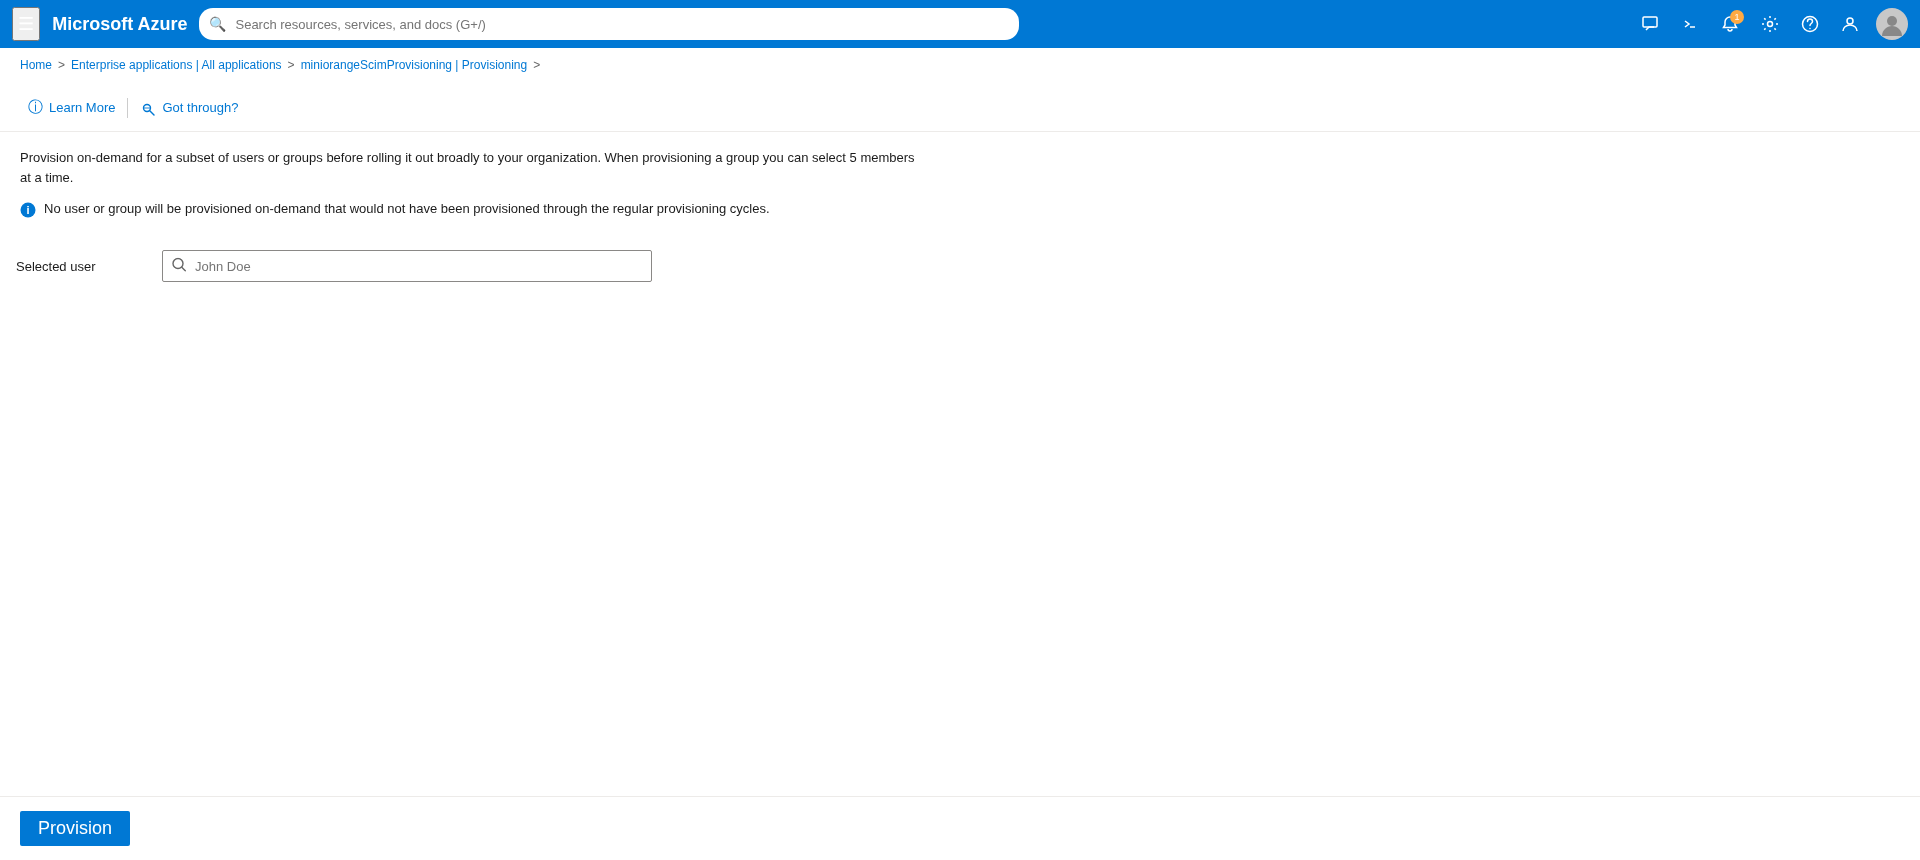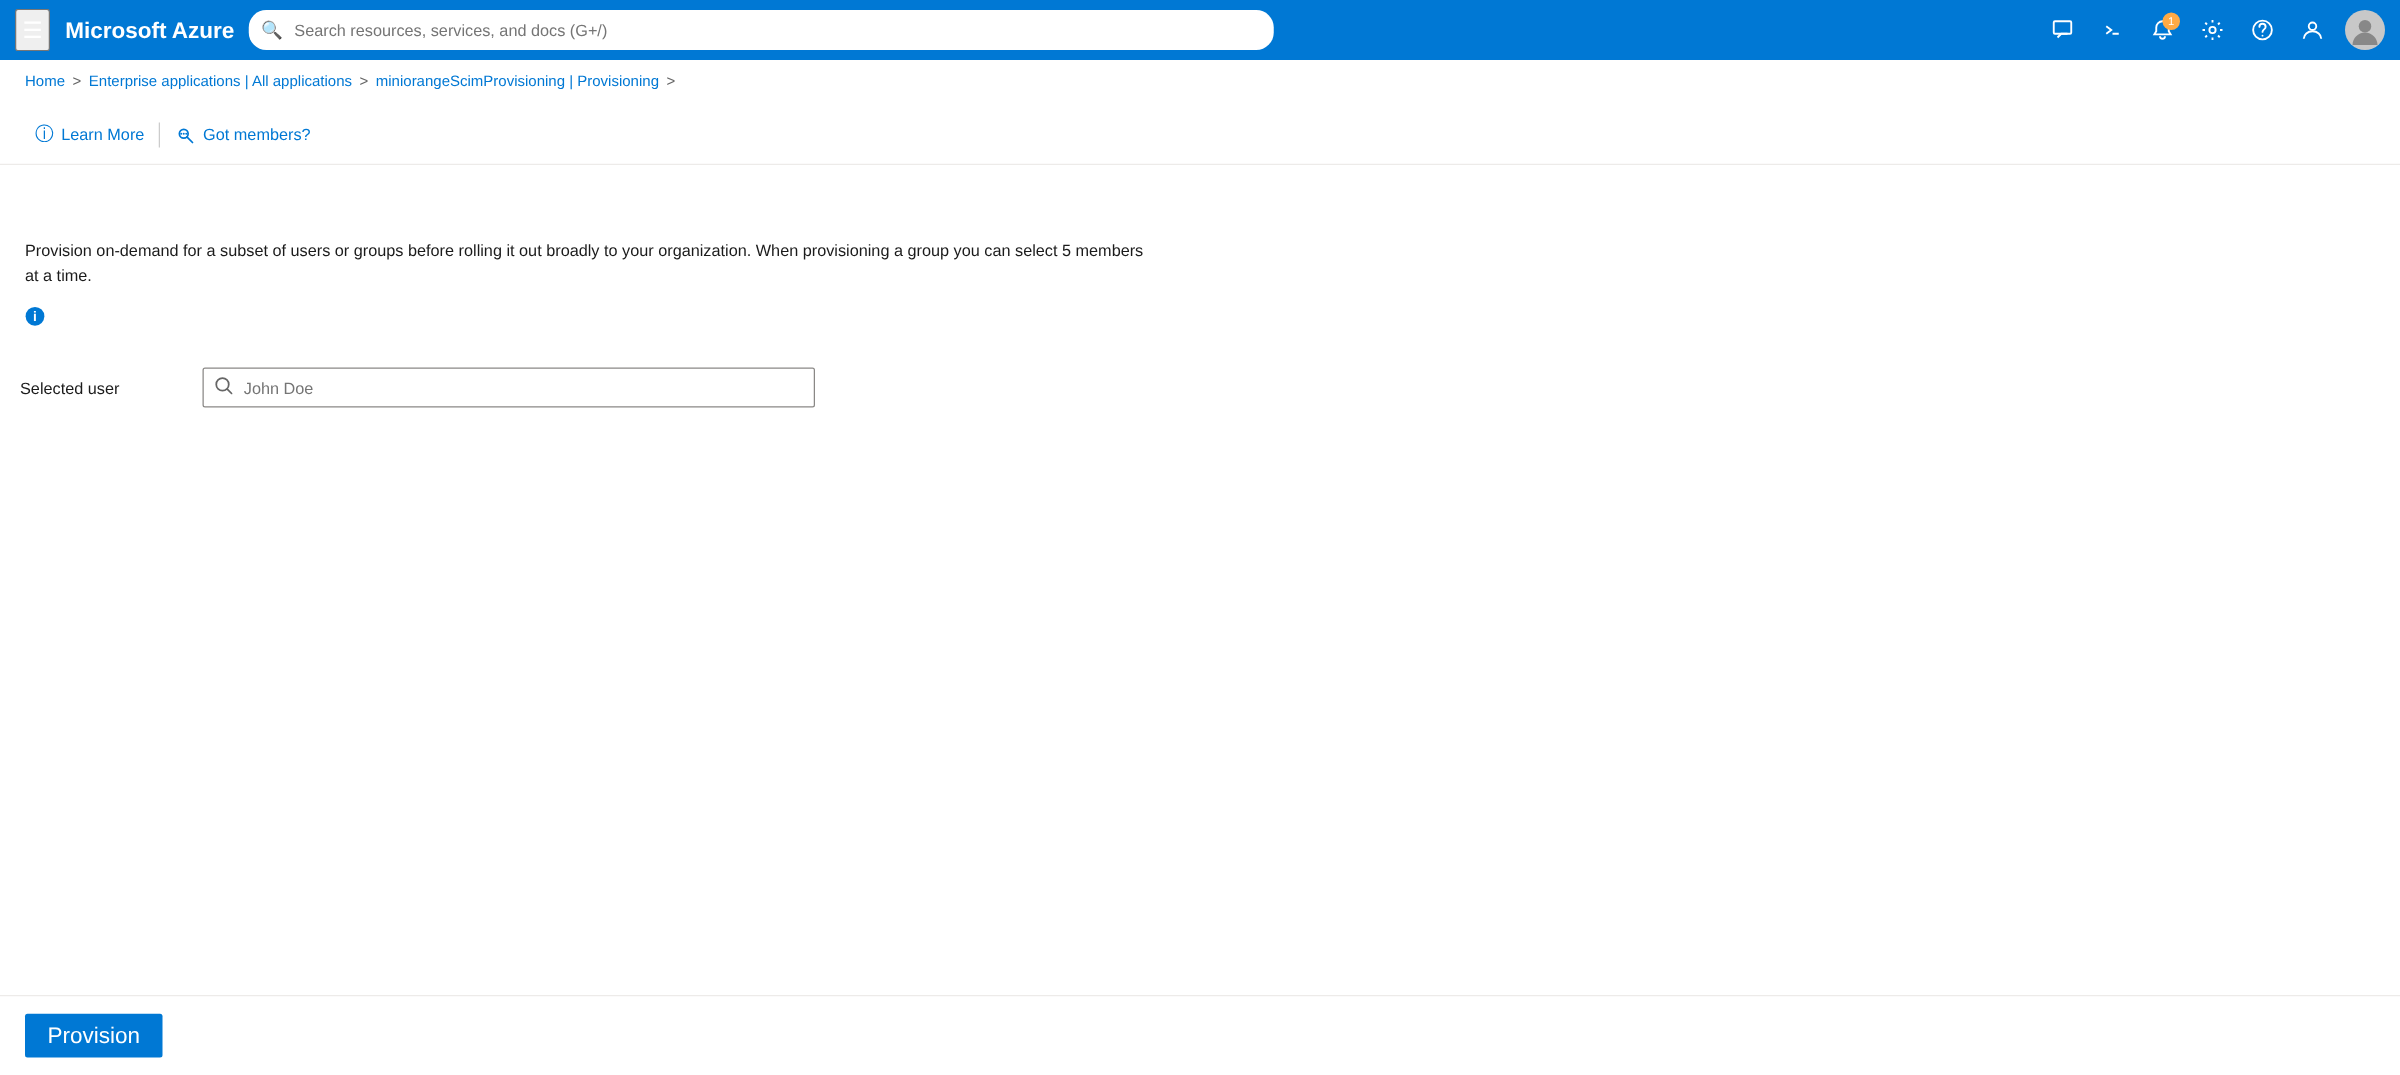--- a/index.html
+++ b/index.html
@@ -191,21 +191,20 @@
 
     
     .description-area {
       padding: 16px 20px 12px 20px;
     }
     .description-text {
       font-size: 13px;
       color: #1b1b1b;
       line-height: 1.5;
       max-width: 900px;
-      margin-top: 43px;
     }
     .info-box {
       display: flex;
       align-items: flex-start;
       gap: 8px;
       margin-top: 14px;
       font-size: 13px;
       color: #1b1b1b;
     }
     .info-icon {
@@ -353,33 +352,34 @@
     <div class="toolbar-item">
       <span class="toolbar-icon">
         <svg width="16" height="16" viewBox="0 0 16 16" fill="none" style="vertical-align:middle">
           <circle cx="7" cy="7" r="3.5" stroke="#0078d4" stroke-width="1.4"></circle>
           <line x1="9.5" y1="9.5" x2="14" y2="14" stroke="#0078d4" stroke-width="1.4" stroke-linecap="round"></line>
           <circle cx="5" cy="7" r="0.8" fill="#0078d4"></circle>
           <circle cx="7" cy="7" r="0.8" fill="#0078d4"></circle>
           <circle cx="9" cy="7" r="0.8" fill="#0078d4"></circle>
         </svg>
       </span>
-      <span>Got members?</span>
+      <span>Got through?</span>
     </div>
   </div>
 
   <div class="description-area">
     <p class="description-text">Provision on-demand for a subset of users or groups before rolling it out broadly to your organization. When provisioning a group you can select 5 members at a time.</p>
     <div class="info-box">
       <span class="info-icon">
         <svg width="16" height="16" viewBox="0 0 16 16" fill="none">
           <circle cx="8" cy="8" r="7.5" fill="#0078d4"></circle>
           <text x="8" y="12" text-anchor="middle" fill="white" font-size="11" font-weight="bold" font-family="Arial">i</text>
         </svg>
       </span>
+      <span>No user or group will be provisioned on-demand that would not have been provisioned through the regular provisioning cycles.</span>
     </div>
   </div>
 
   <div class="form-area">
     <div class="form-row">
       <label class="form-label">Selected user</label>
       <div class="search-input-wrapper">
         <span class="field-search-icon">
           <svg width="14" height="14" viewBox="0 0 14 14" fill="none">
             <circle cx="6" cy="6" r="5" stroke="#666" stroke-width="1.4"></circle>

